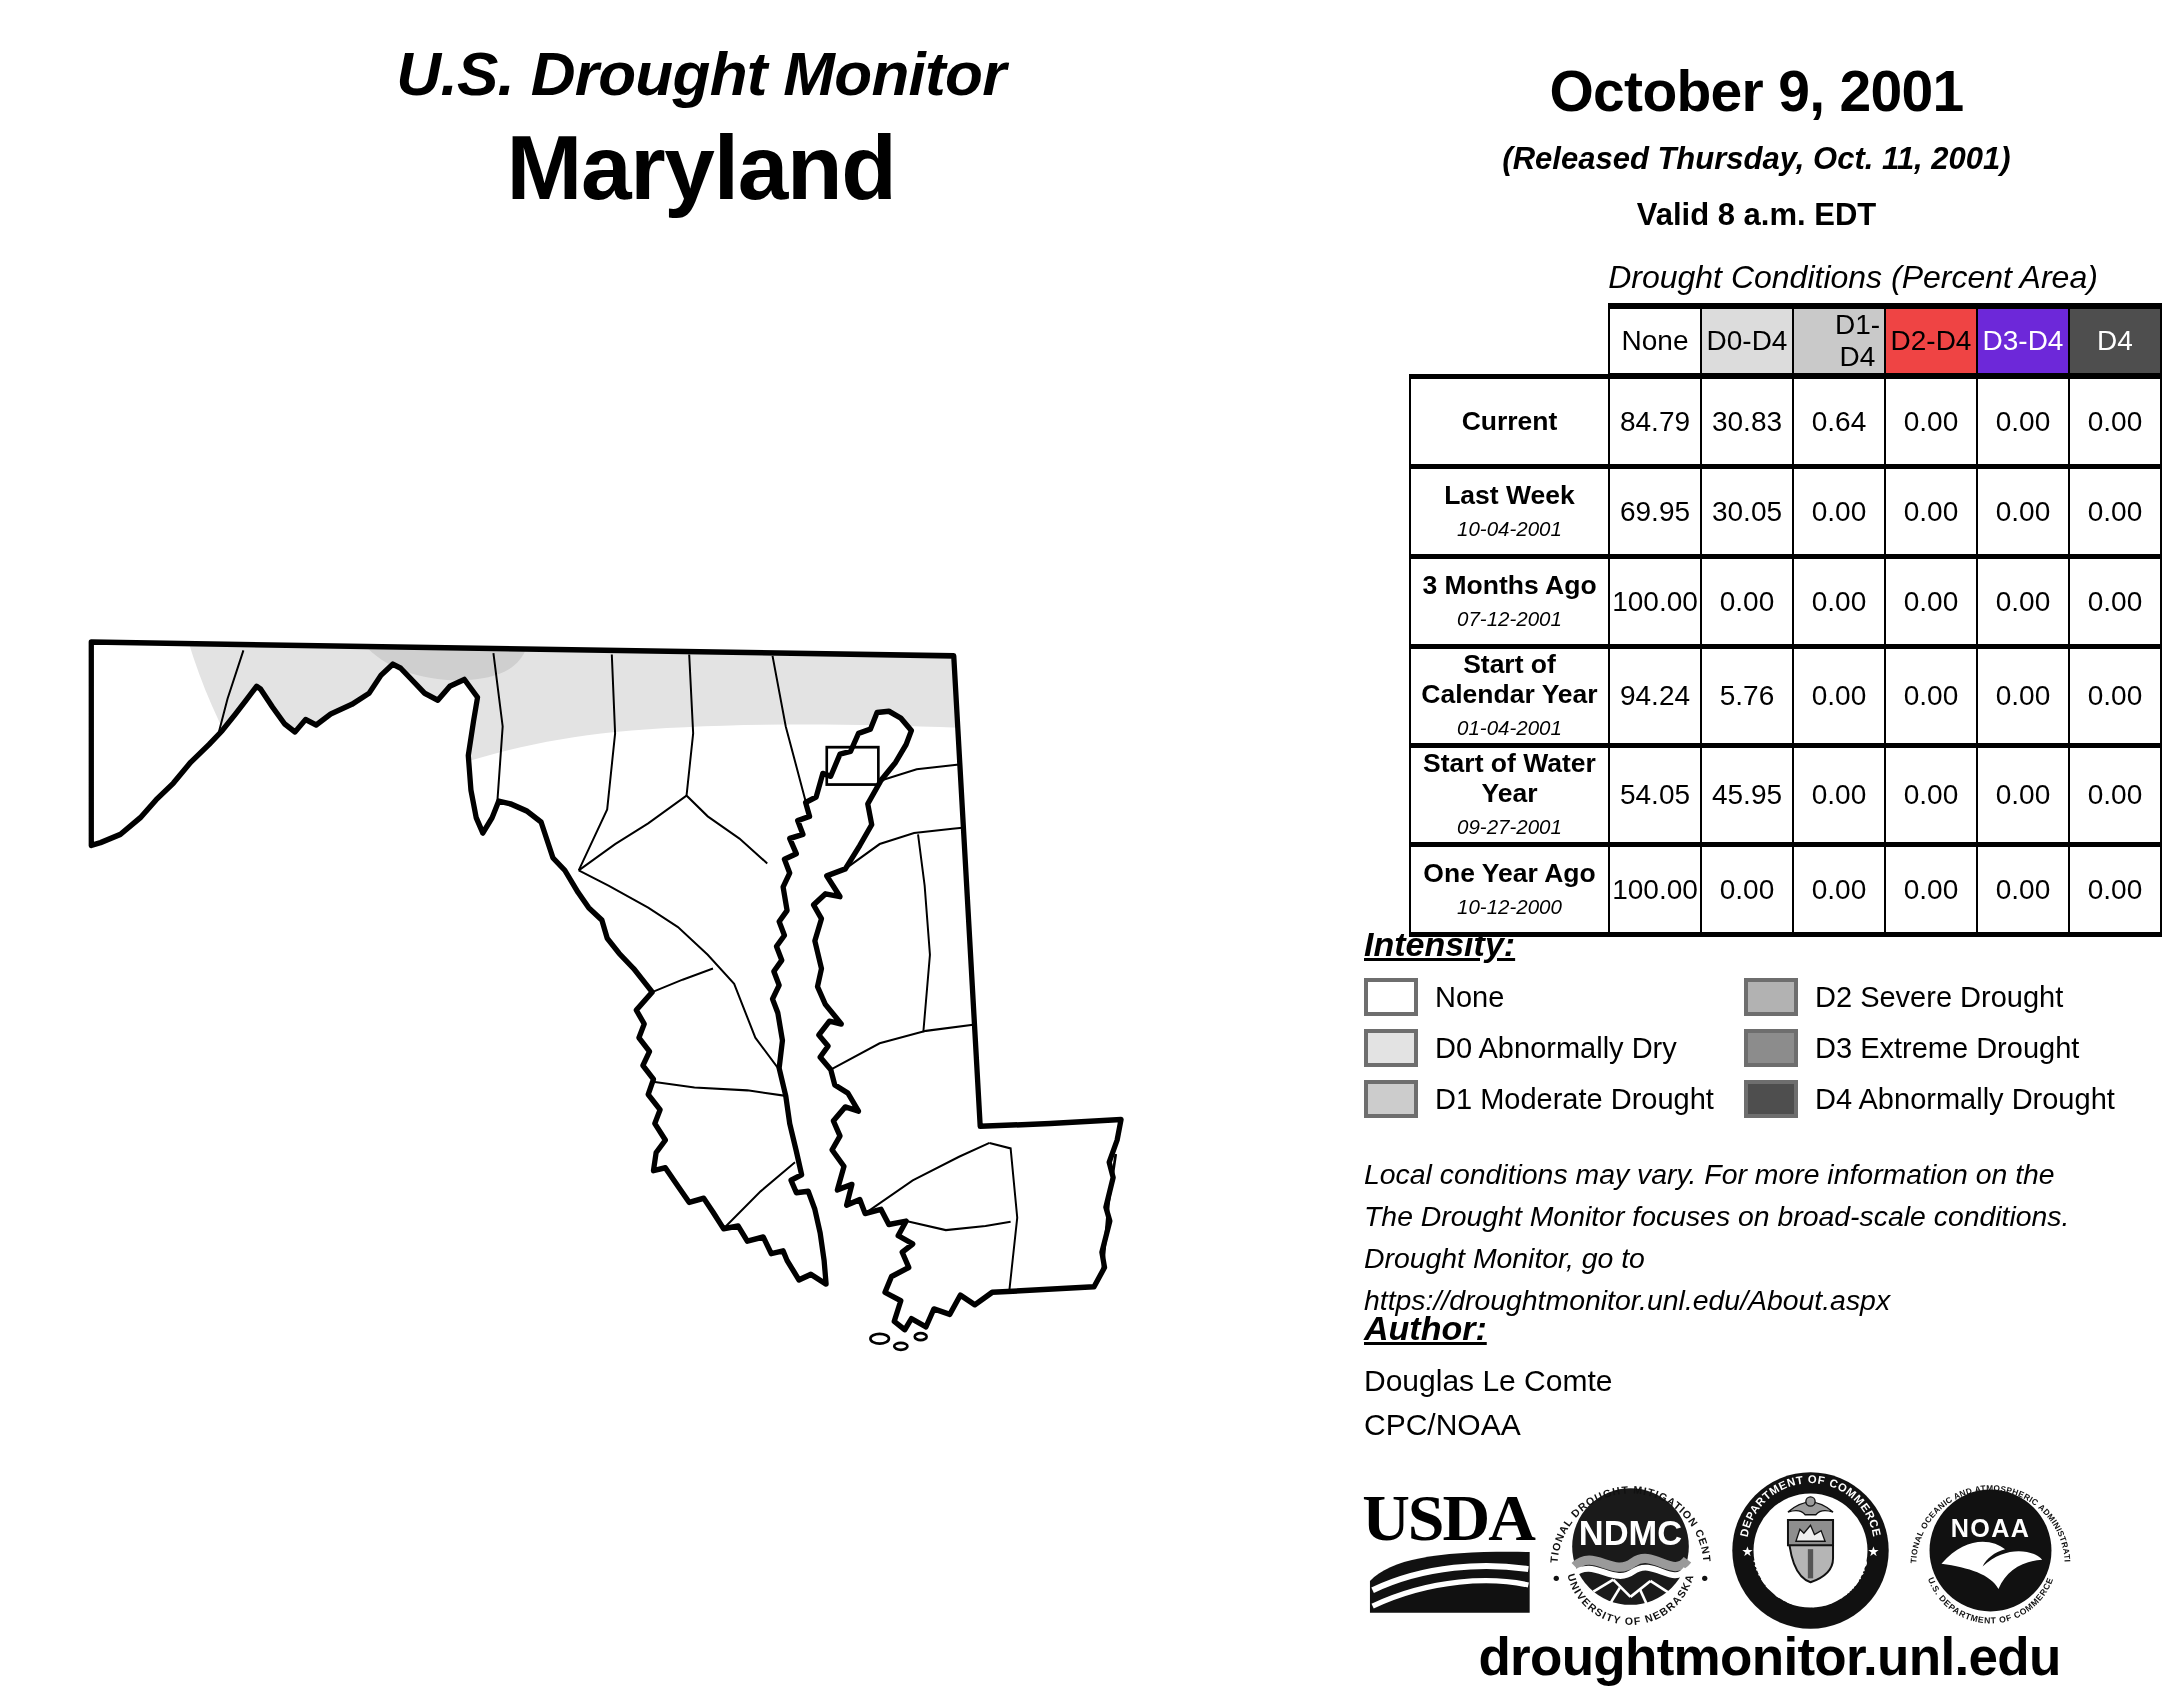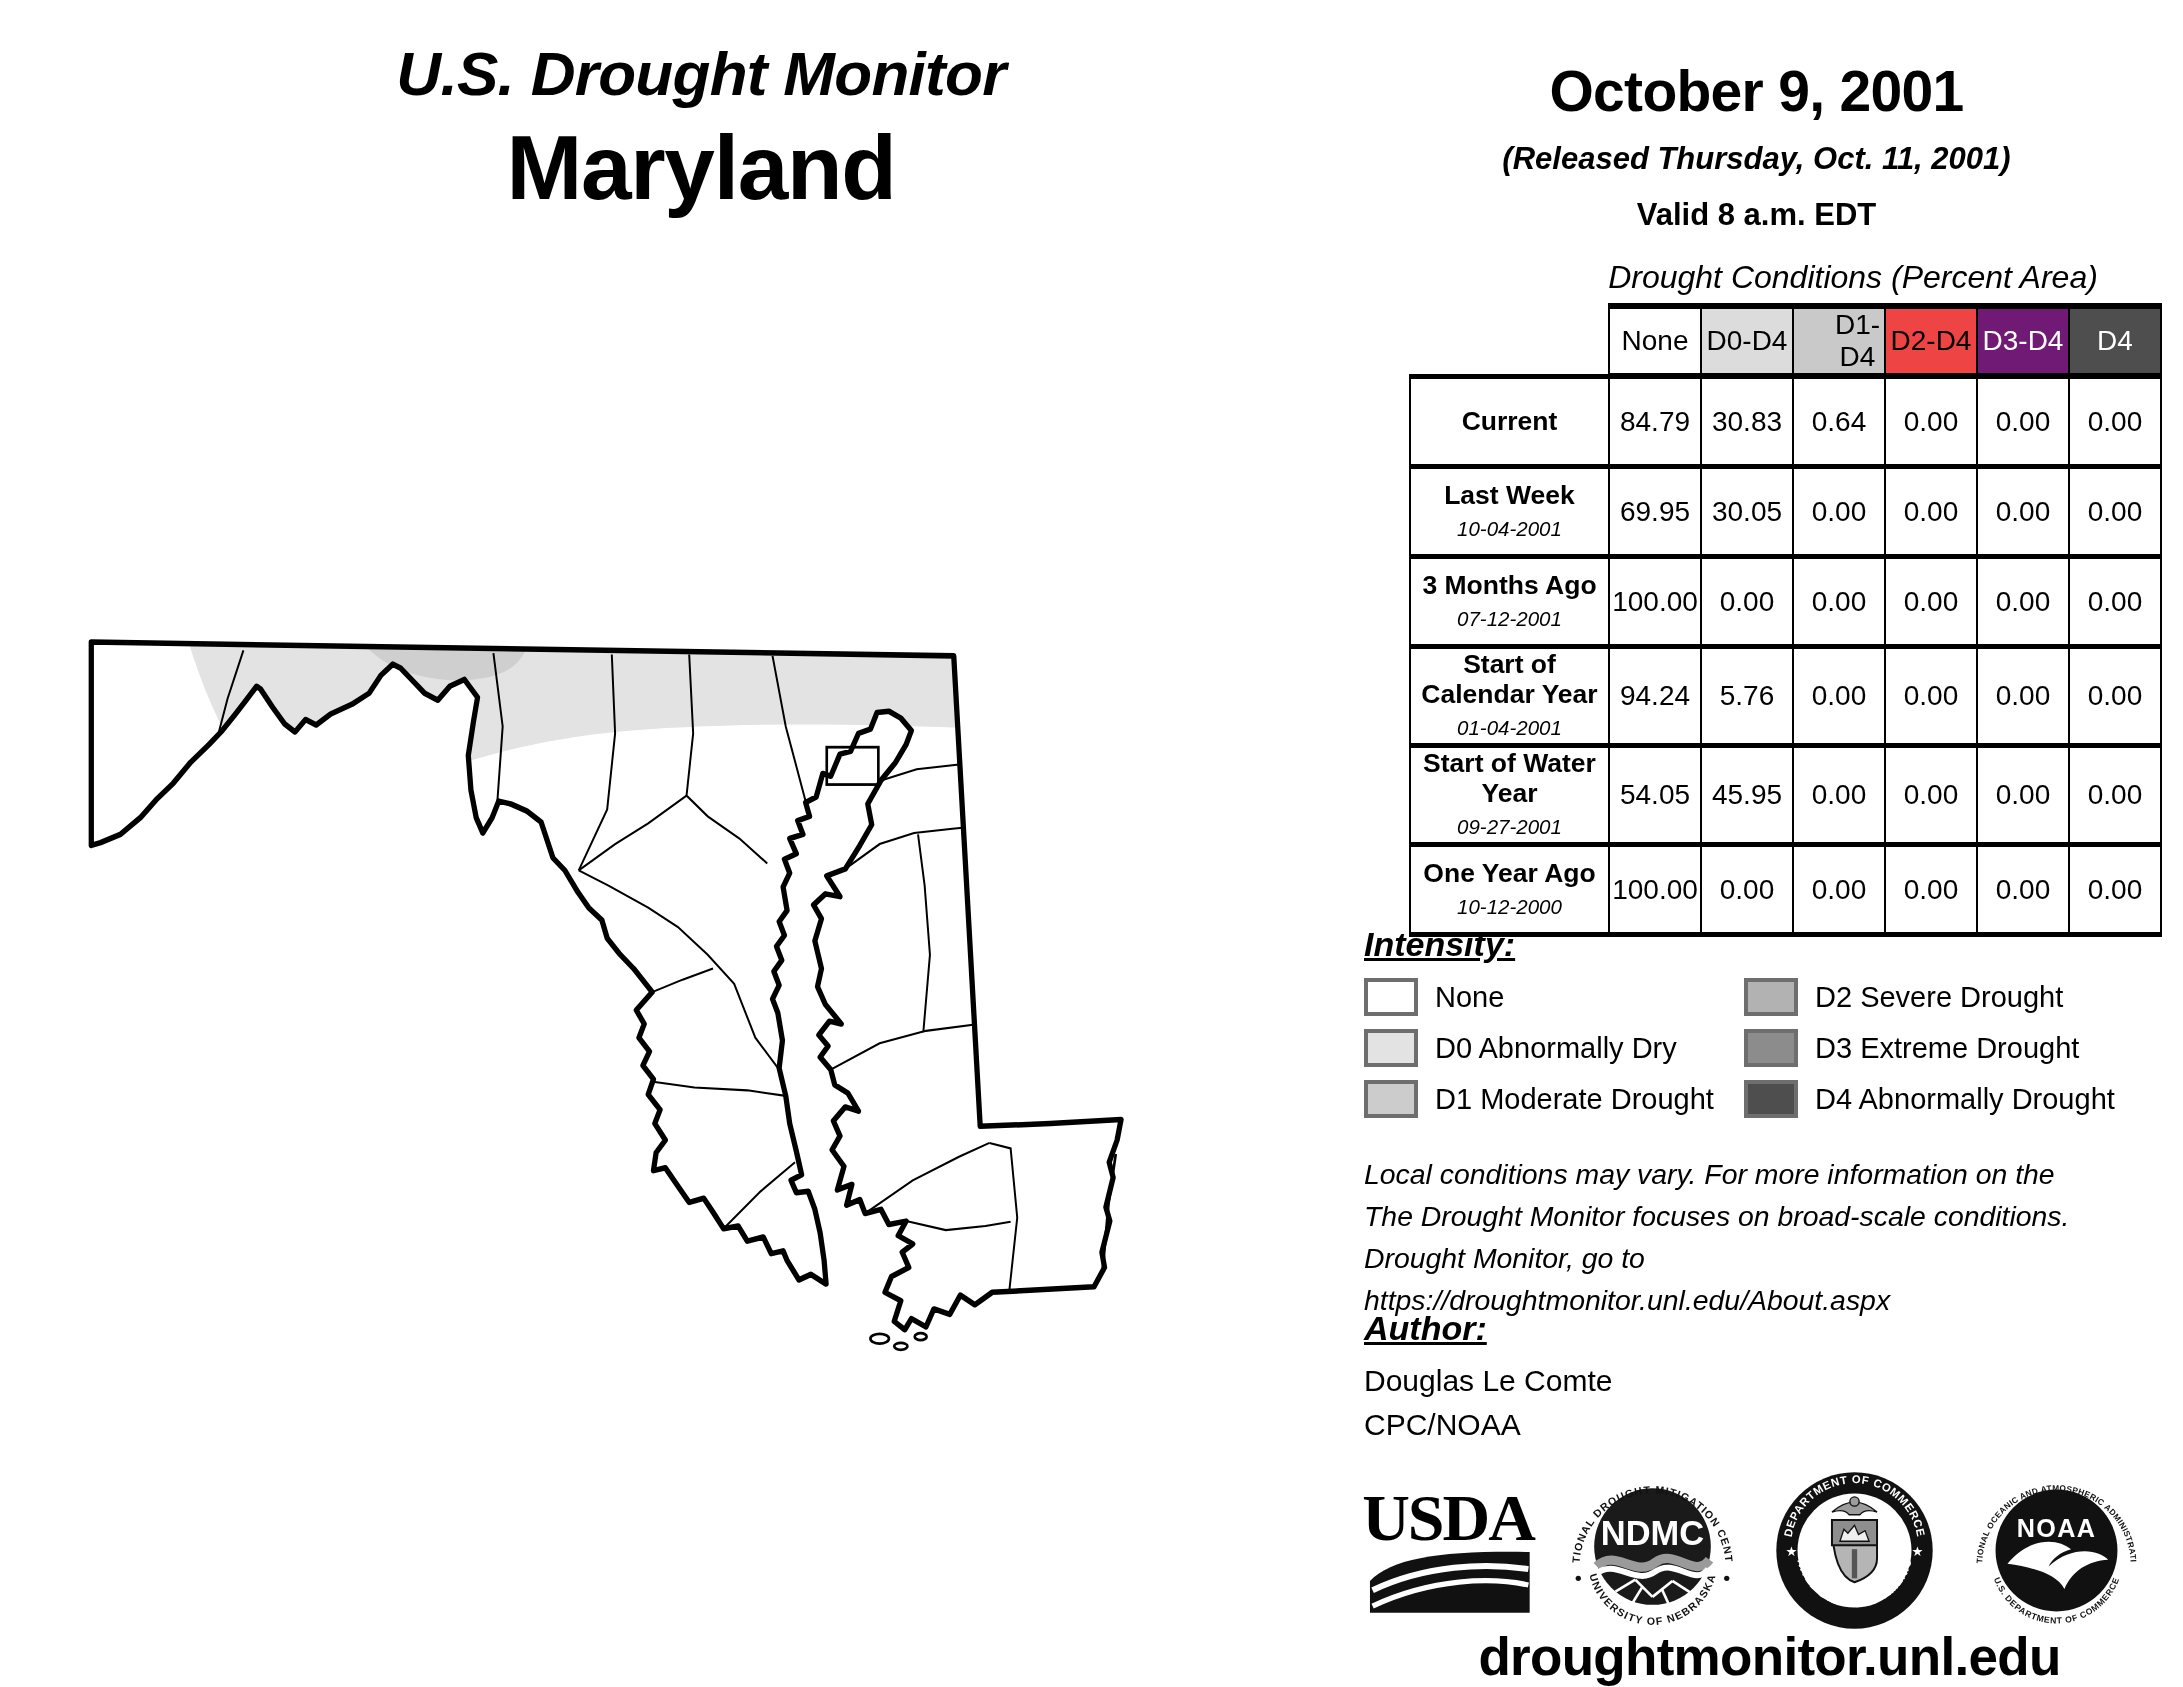--- a/index.html
+++ b/index.html
@@ -39,21 +39,21 @@
   .legend-swatch{width:54px;height:38px;border:4.6px solid #6e6e6e;box-sizing:border-box;flex:0 0 auto;}
   .legend-label{font-size:29px;margin-left:17px;white-space:nowrap;}
 
   .disclaimer{position:absolute;left:1364px;top:1153px;width:814px;font-size:28.4px;
       font-style:italic;line-height:42px;}
   .author-head{top:1309px;}
   .author-name{position:absolute;left:1364px;top:1364px;font-size:30px;}
   .author-org{position:absolute;left:1364px;top:1408px;font-size:30px;}
 
   .logos{position:absolute;left:1362px;top:1467px;width:820px;display:flex;align-items:center;
-      justify-content:flex-start;gap:35px;}
+      justify-content:flex-start;gap:13px;}
   .usda-logo{display:flex;flex-direction:column;align-items:center;width:172px;}
   .usda-text{font-family:"Liberation Serif",serif;font-weight:bold;font-size:66px;letter-spacing:-2px;line-height:61px;}
   .footer-url{position:absolute;left:1356px;top:1626px;width:827px;text-align:center;
       font-size:53px;font-weight:bold;letter-spacing:-0.7px;}
 </style>
 </head>
 <body>
 
 <div class="title-block">
   <div class="title-program">U.S. Drought Monitor</div>
@@ -148,21 +148,21 @@
     <col style="width:197px">
     <col class="datacol" span="6">
   </colgroup>
   <thead>
     <tr>
       <th class="corner"></th>
       <th style="background-color: rgb(255, 255, 255);">None</th>
       <th style="background-color: rgb(220, 220, 220);">D0-D4</th>
       <th style="background-color: rgb(201, 201, 201); padding-left: 37px;">D1-D4</th>
       <th style="background-color: #ef4444;">D2-D4</th>
-      <th class="on-dark" style="background-color: #701a75;">D3-D4</th>
+      <th class="on-dark" style="background-color: #6d28d9;">D3-D4</th>
       <th class="on-dark" style="background-color: rgb(78, 78, 78);">D4</th>
     </tr>
   </thead>
   <tbody>
     <tr>
       <td class="rowlabel">
         <div>Current</div>
       </td>
       <td>84.79</td>
       <td>30.83</td>

